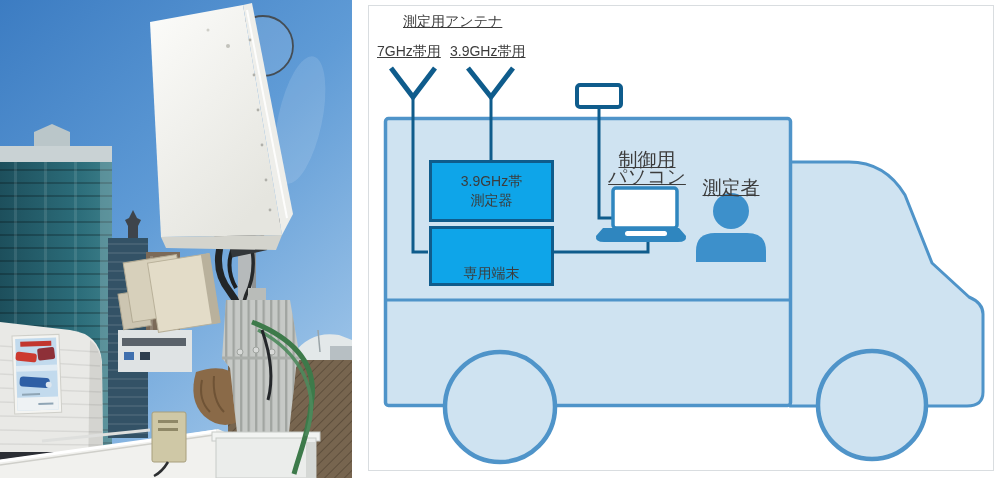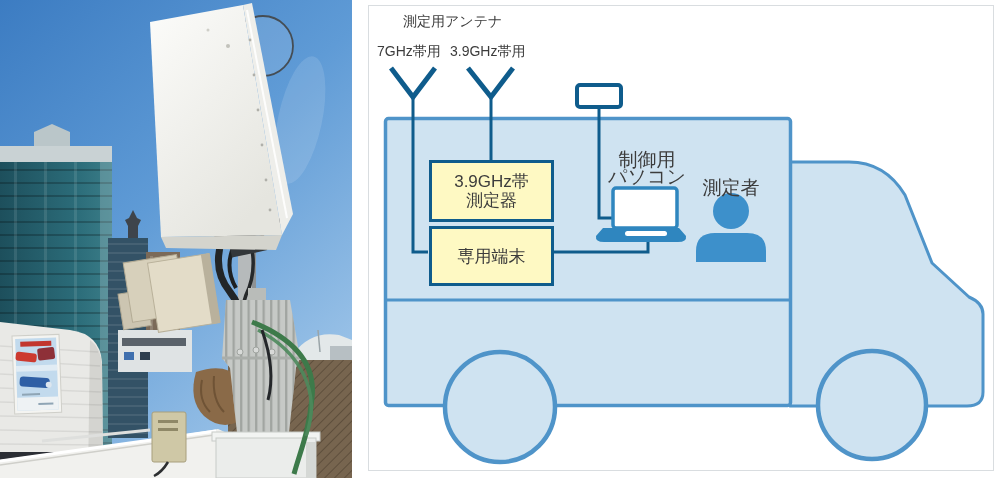--- a/index.html
+++ b/index.html
@@ -11,27 +11,27 @@
     --label-text:#3c3c3c;
     --panel-border:#d9dde0;
   }
   html,body{margin:0;padding:0;background:#ffffff;}
   .page{position:relative;width:1000px;height:478px;background:#ffffff;overflow:hidden;
         font-family:"Liberation Sans","DejaVu Sans",sans-serif;}
   .photo{position:absolute;left:0;top:0;width:352px;height:478px;}
   .panel{position:absolute;left:368px;top:5px;width:626px;height:466px;background:#ffffff;
          border:1px solid var(--panel-border);box-sizing:border-box;}
   .dsvg{position:absolute;left:0;top:0;width:624px;height:464px;}
-  .label{position:absolute;color:var(--label-text);white-space:nowrap;}
+  .label{position:absolute;color:var(--label-text);white-space:nowrap;text-decoration:underline;}
   .lbl-14{font-size:14px;line-height:15px;}
   .lbl-15{font-size:19px;line-height:17px;}
   .center{text-align:center;white-space:normal;}
-  .eq-box{position:absolute;background:#fef9c3;border:3px solid var(--diagram-navy);
+  .eq-box{position:absolute;background:#0ea5e9;border:3px solid var(--diagram-navy);
           box-sizing:border-box;display:flex;align-items:center;justify-content:center;
-          text-align:center;color:var(--label-text);font-size:17px;line-height:19px;}
+          text-align:center;color:var(--label-text);font-size:14px;line-height:19px;}
 </style>
 </head>
 <body>
 
 <div class="page">
 
   <svg class="photo" viewBox="0 0 352 478" xmlns="http://www.w3.org/2000/svg">
     <defs>
       <linearGradient id="sky" x1="0" y1="0" x2="0.65" y2="1">
         <stop offset="0" stop-color="#3c7cc2"></stop>
@@ -250,21 +250,21 @@
     <div class="label lbl-14" style="left:81px;top:38px;">3.9GHz帯用</div>
 
 
     <div class="eq-box" style="left:60px;top:154px;width:125px;height:62px;">
       <div>
         <span>3.9GHz帯</span><br>
         <span>測定器</span>
       </div>
     </div>
 
-    <div class="eq-box" style="left:60px;top:220px;width:125px;height:60px;">
+    <div class="eq-box" style="left:60px;top:220px;width:125px;height:60px;align-items:flex-end;">
       <span>専用端末</span>
     </div>
 
     <div class="label lbl-15 center" style="left:228px;top:145px;width:100px;">
       <span>制御用</span><br>
       <span>パソコン</span>
     </div>
 
     <div class="label lbl-15 center" style="left:330px;top:173px;width:64px;">測定者</div>
   </div>

